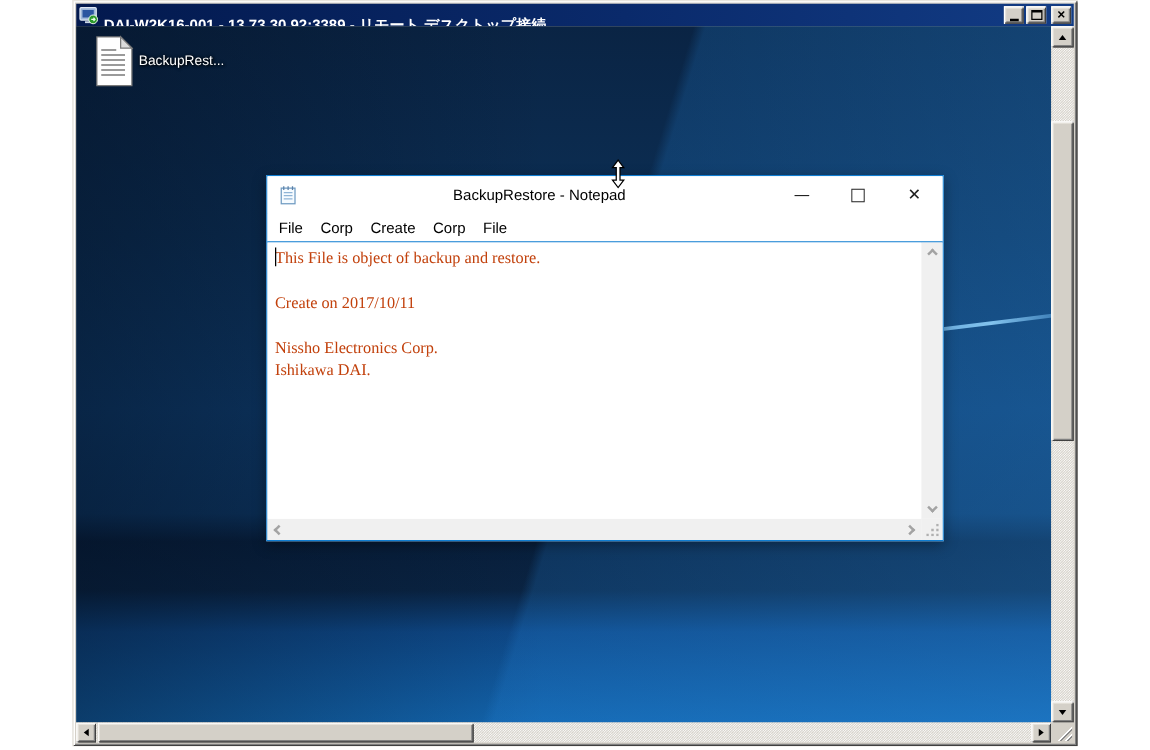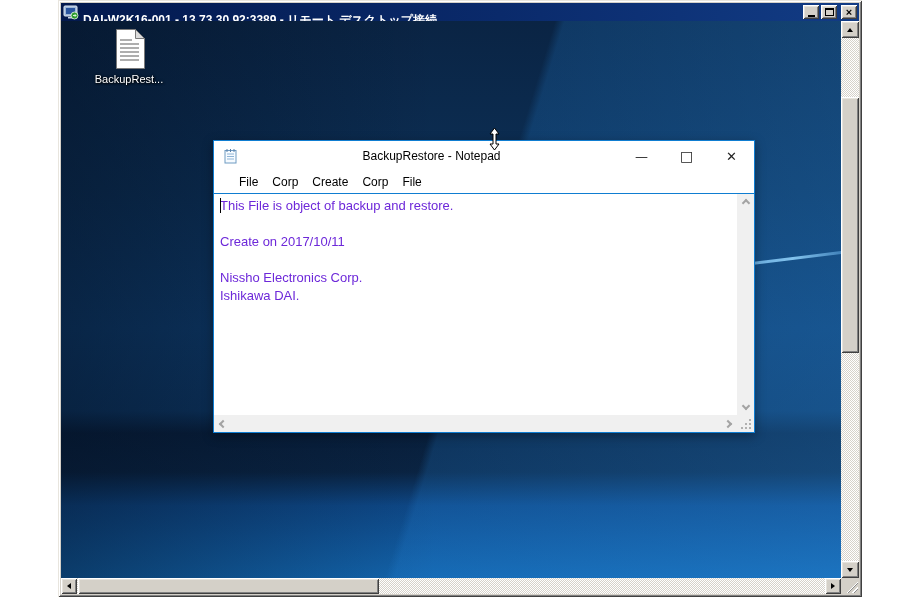--- a/index.html
+++ b/index.html
@@ -60,23 +60,22 @@
   .light-streak {
     position: absolute; right: -10px; top: 243px; width: 230px; height: 3px;
     background: linear-gradient(90deg, rgba(110,190,255,0) 0%, rgba(110,190,255,0.55) 30%, rgba(150,215,255,0.85) 75%, rgba(110,190,255,0.35) 100%);
     transform: rotate(-7deg);
     border-radius: 2px;
   }
 
   
   .desktop-icon {
     position: absolute; left: 12px; top: 7px; width: 80px;
-    display: flex; flex-direction: column; align-items: center; gap: 3px;
+    display: flex; flex-direction: row; align-items: center; gap: 3px;
     cursor: default;
-    margin-left: 16px;
   }
   .desktop-icon .label {
     color: #fff; font-size: 11px; text-align: center;
     text-shadow: 1px 1px 2px #000, 0 0 3px rgba(0,0,0,0.9);
     white-space: nowrap;
   }
 
   
   .notepad {
     position: absolute; left: 152px; top: 119px; width: 542px; height: 293px;
@@ -93,34 +92,34 @@
   .np-title { font-size: 12px; color: #000; margin-left: 6px; flex: 1; }
   .np-controls { display: flex; height: 100%; }
   .np-cbtn {
     width: 45px; height: 100%;
     display: flex; align-items: center; justify-content: center;
     font-size: 13px; color: #222; font-family: "DejaVu Sans", sans-serif;
   }
   .np-cbtn.max { font-size: 14px; }
   .np-menubar {
     height: 22px; background: #fff; flex: none;
-    display: flex; align-items: center; padding-left: 18px;
+    display: flex; align-items: center; padding-left: 2px;
     font-size: 12px; color: #000;
   }
   .np-menu-item { padding: 2px 7px; }
   .np-body {
     flex: 1; display: flex; border-top: 1px solid #0f7dd1; min-height: 0;
   }
   .np-text {
     flex: 1; position: relative; background: #fff; overflow: hidden;
     padding: 3px 0 0 6px;
   }
   .np-text pre {
-    font-family: Liberation Sans, sans-serif;
-    font-size: 13px; line-height: 18px; color: #6d28d9; white-space: pre;
+    font-family: Liberation Serif, serif;
+    font-size: 13px; line-height: 18px; color: #c2410c; white-space: pre;
   }
   .np-caret { position: absolute; left: 6px; top: 4px; width: 1px; height: 15px; background: #000; }
   .np-vscroll {
     width: 17px; flex: none; background: #f0f0f0;
     display: flex; flex-direction: column; justify-content: space-between; align-items: center;
     padding: 6px 0;
   }
   .np-hbar { height: 17px; flex: none; display: flex; }
   .np-hscroll {
     flex: 1; background: #f0f0f0;

